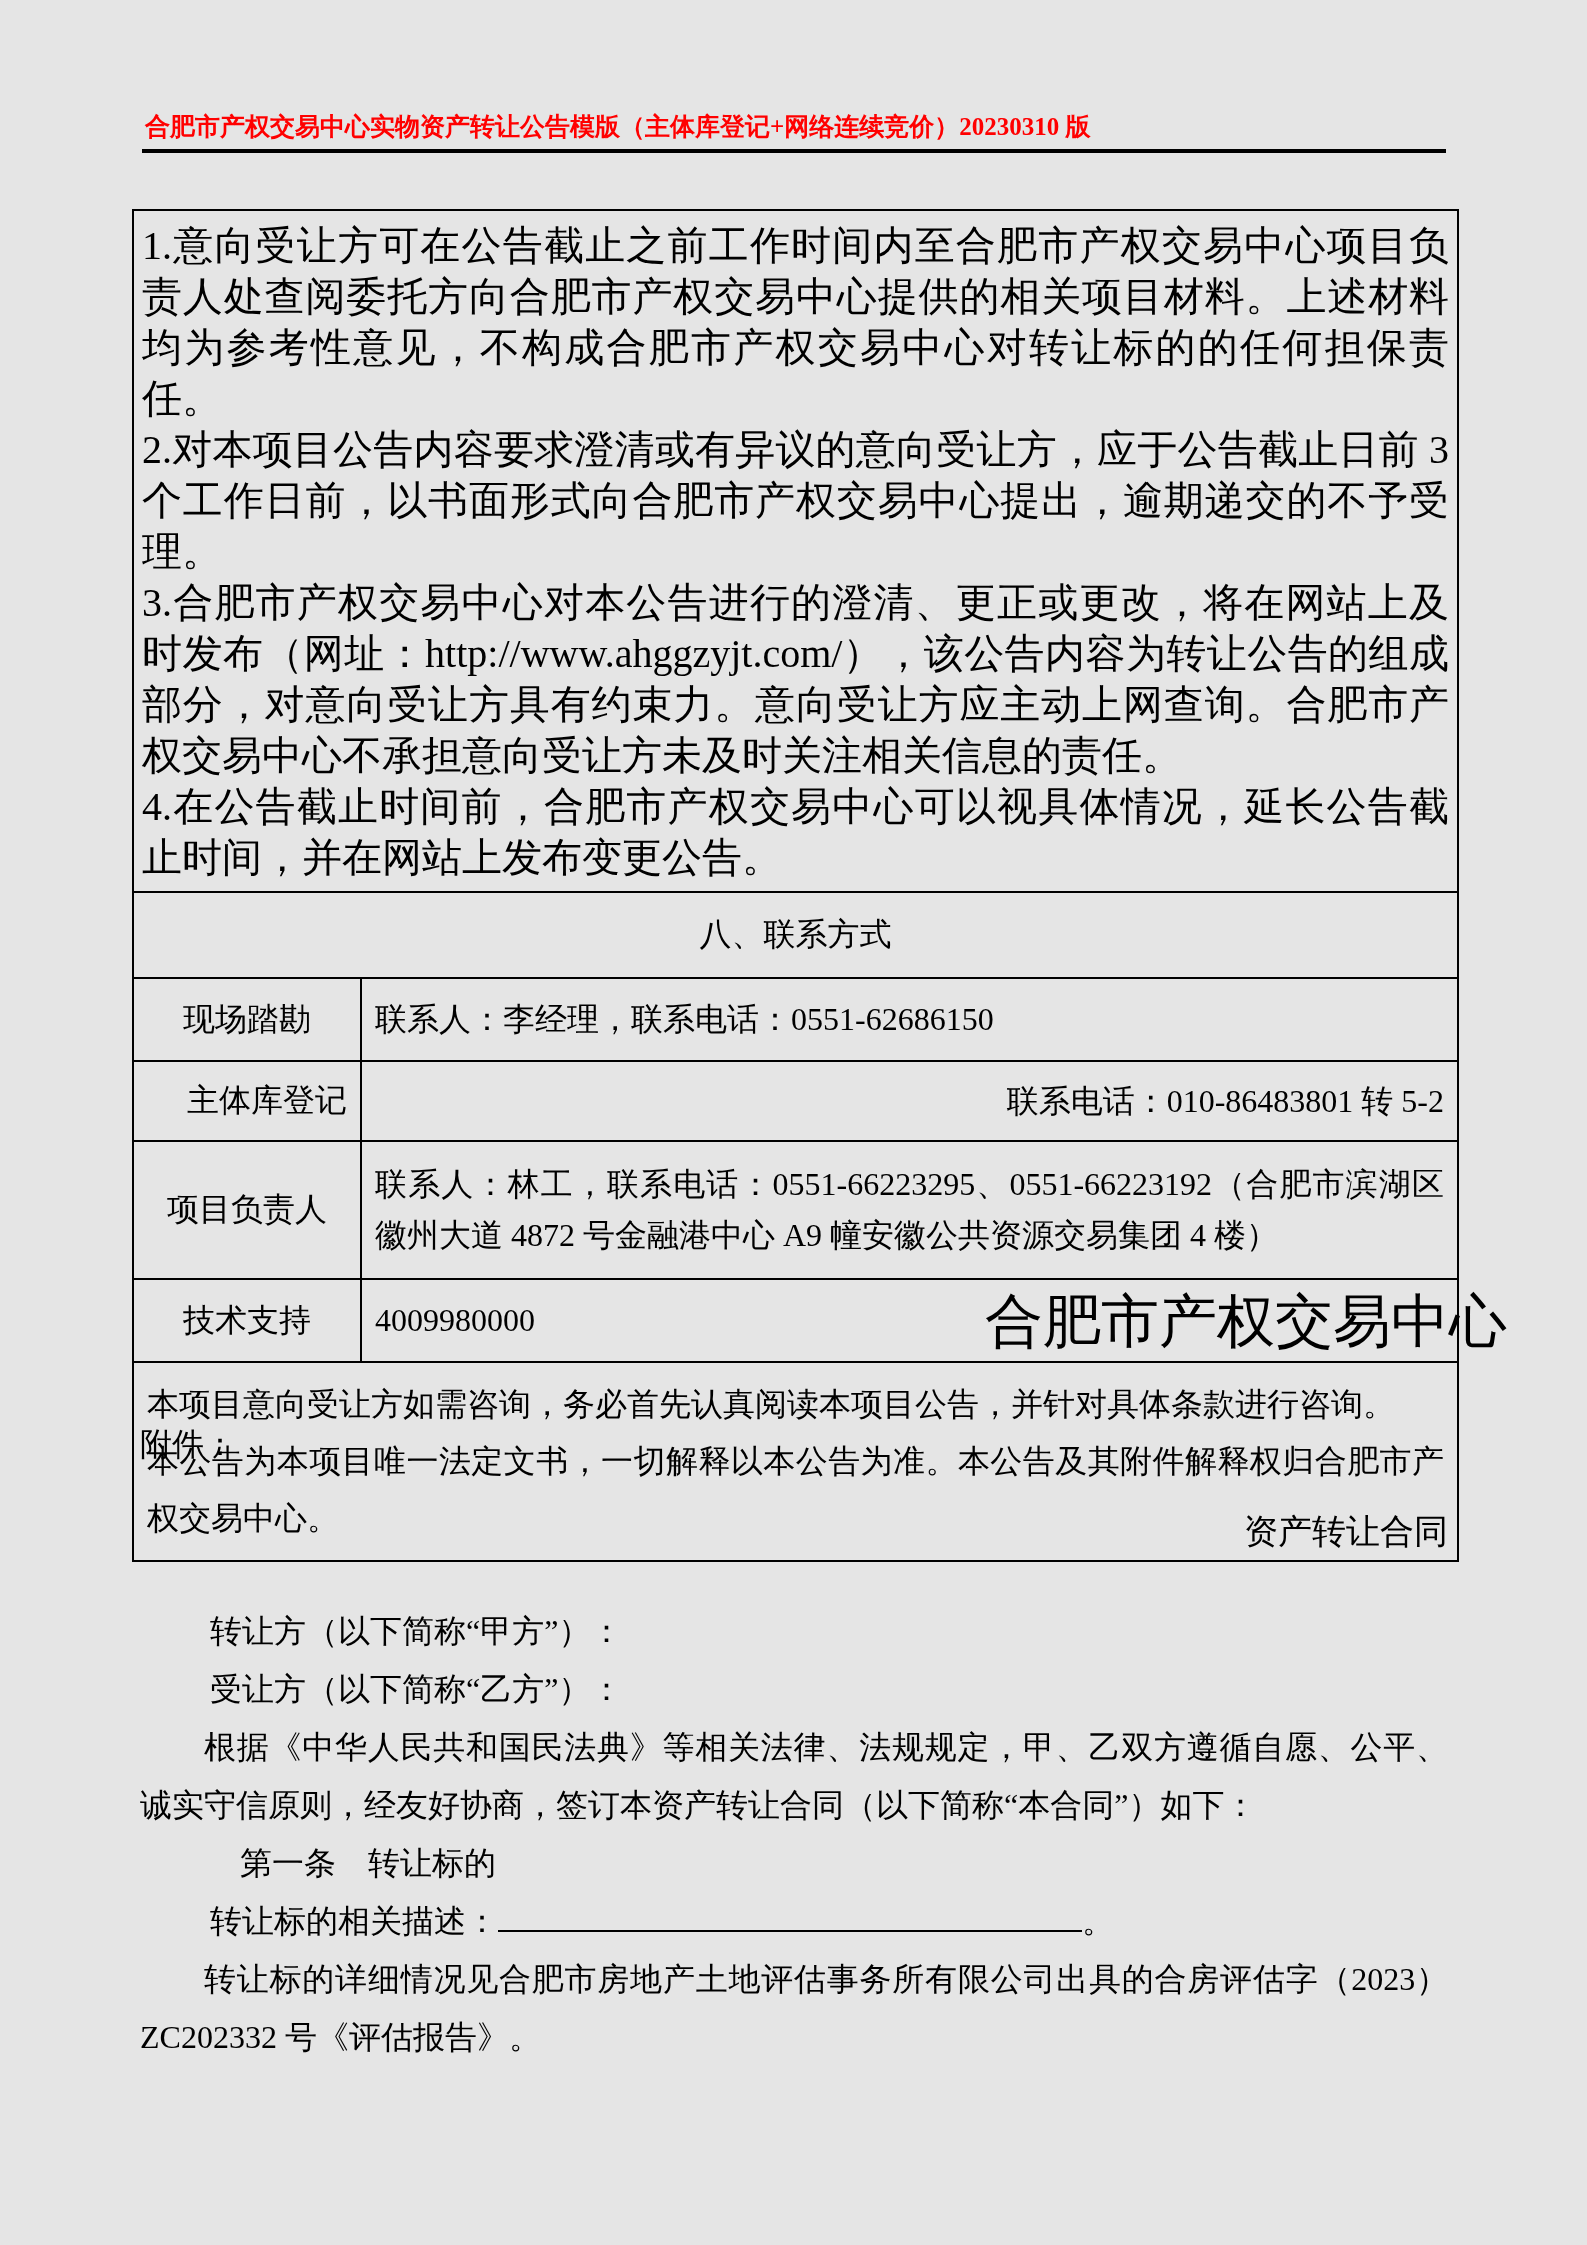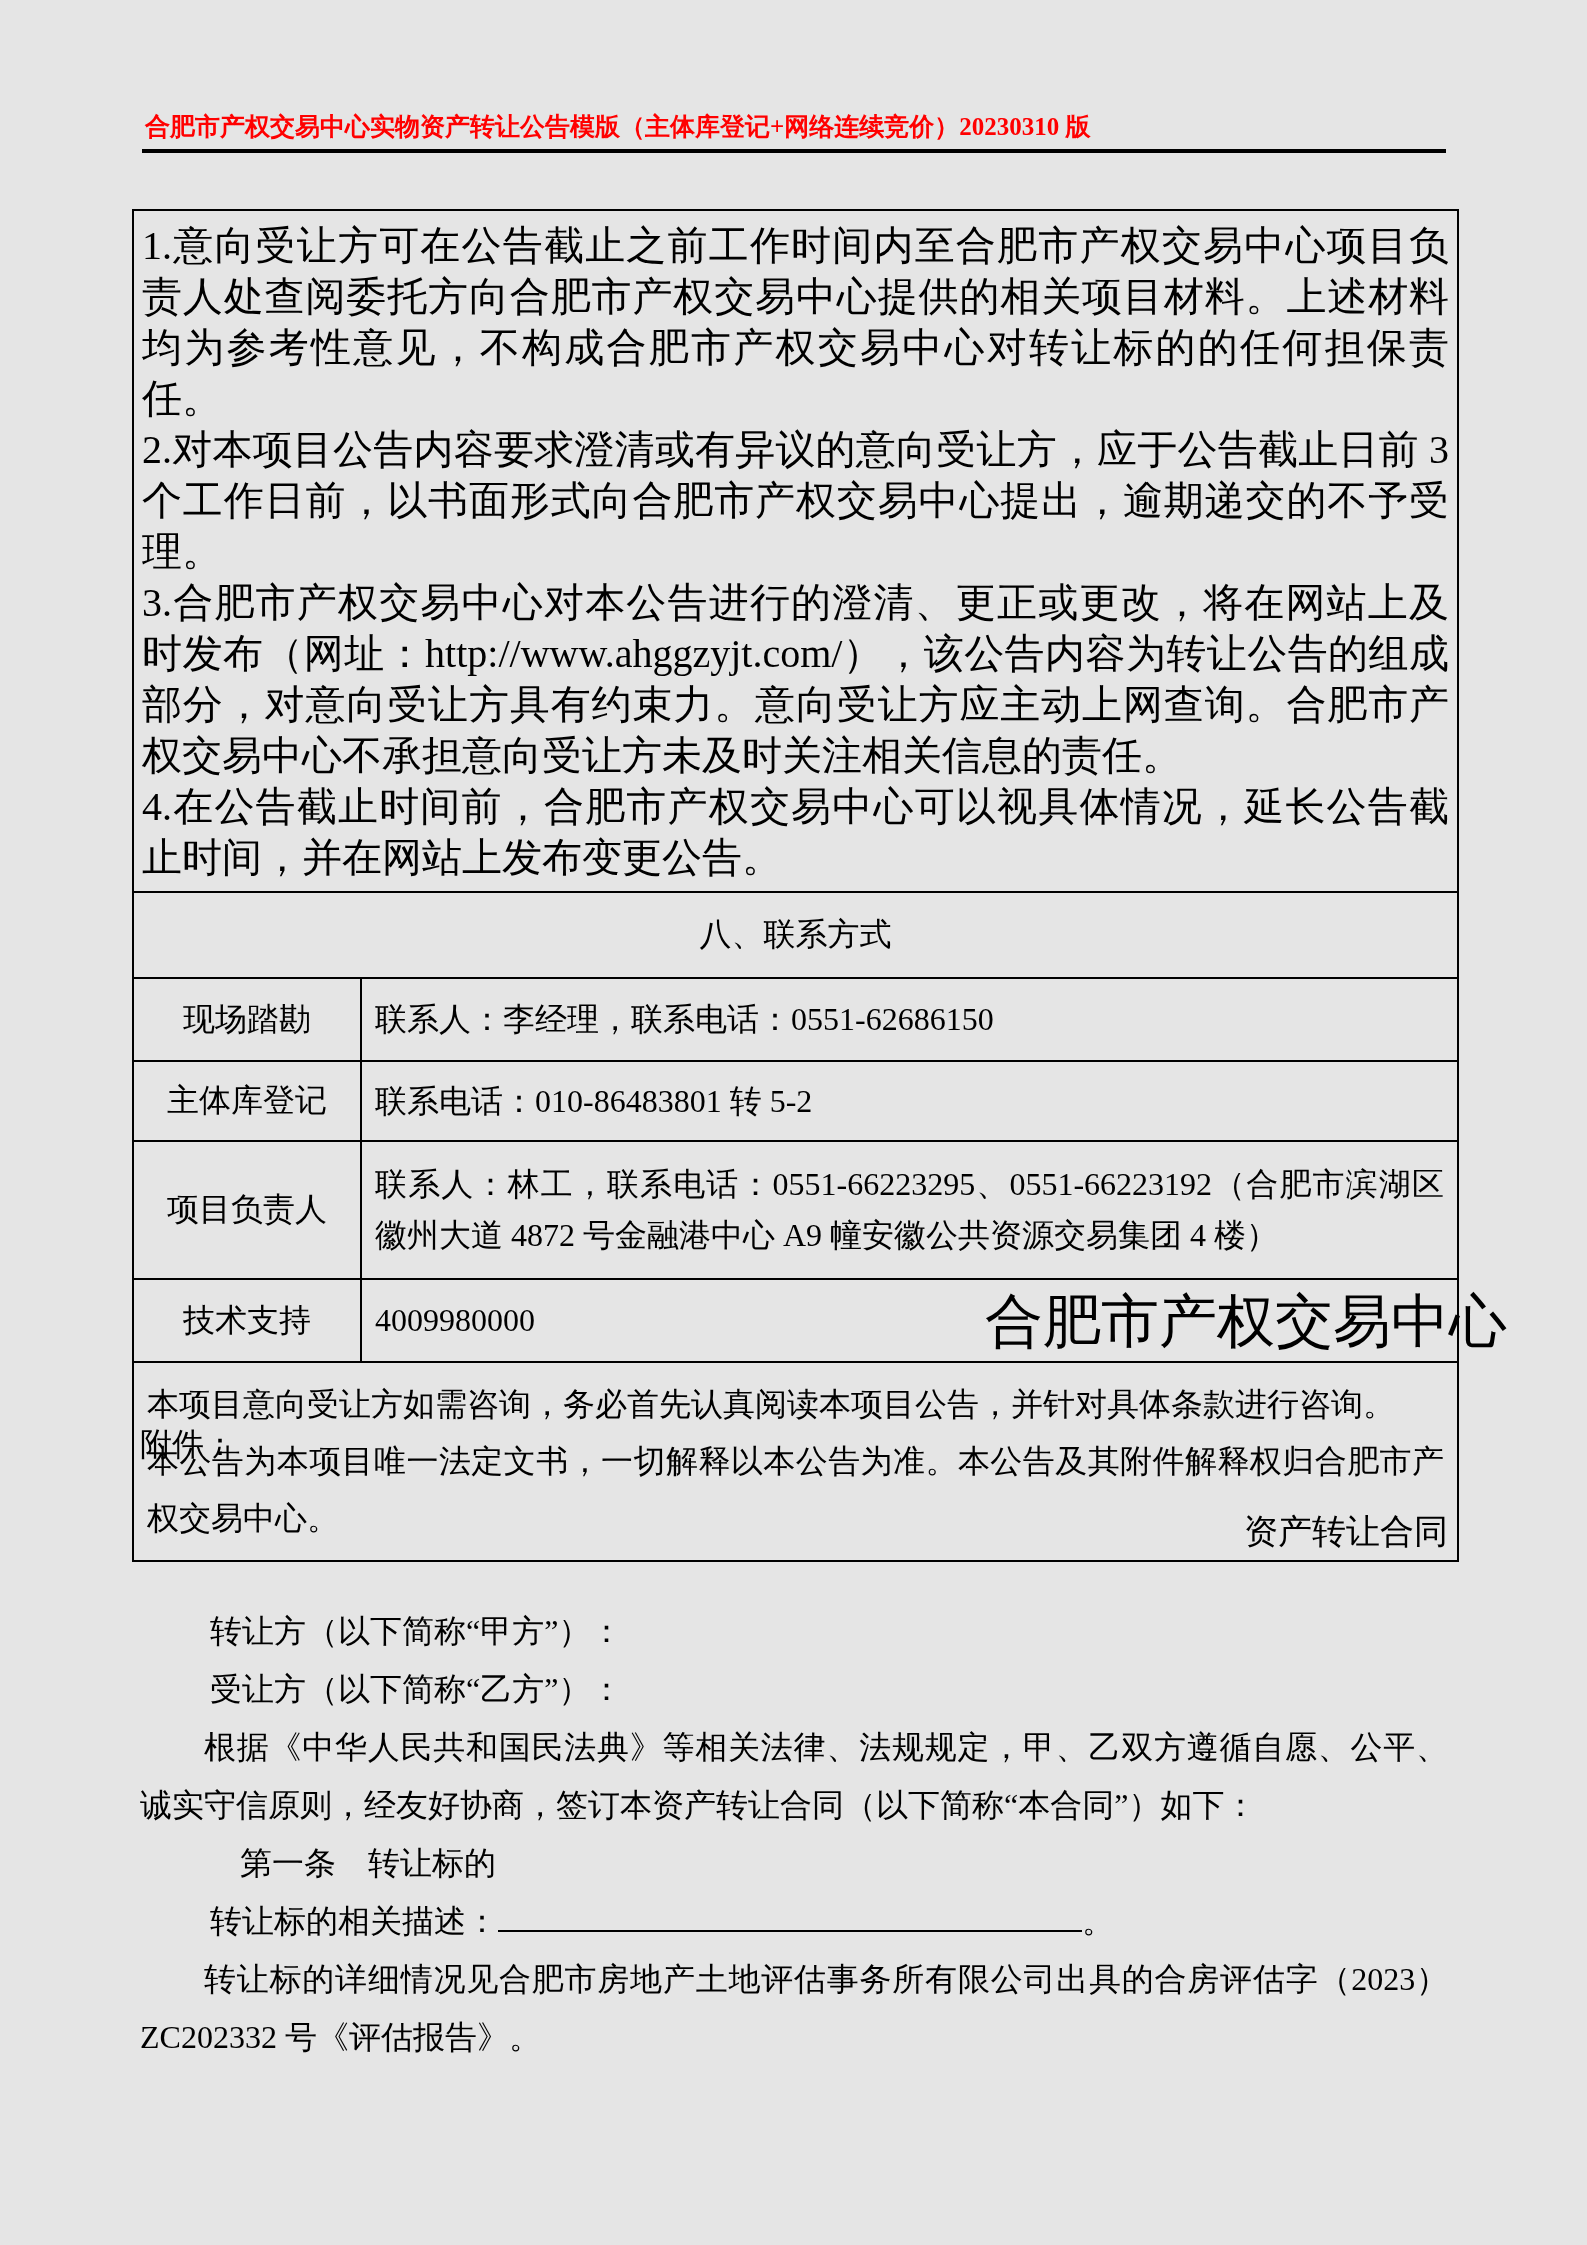--- a/index.html
+++ b/index.html
@@ -65,21 +65,21 @@
     vertical-align:middle;
     margin-left:35px;
   }
   td.value-cell{
     padding:0 10px 0 12px;
     vertical-align:middle;
     line-height:51px;
     text-align:justify;
   }
   tr.row-1 td{height:55px;}
-  tr.row-2 td{height:52px;}
+  tr.row-2 td{height:52px;text-align:right;}
   tr.row-3 td{height:110px;}
   tr.row-4 td{height:55px;}
   td.table-footer-cell{
     height:170px;
     vertical-align:middle;
     padding:6px 8px;
     line-height:57px;
     text-align:justify;
   }
   td.table-footer-cell p{margin:0;}

